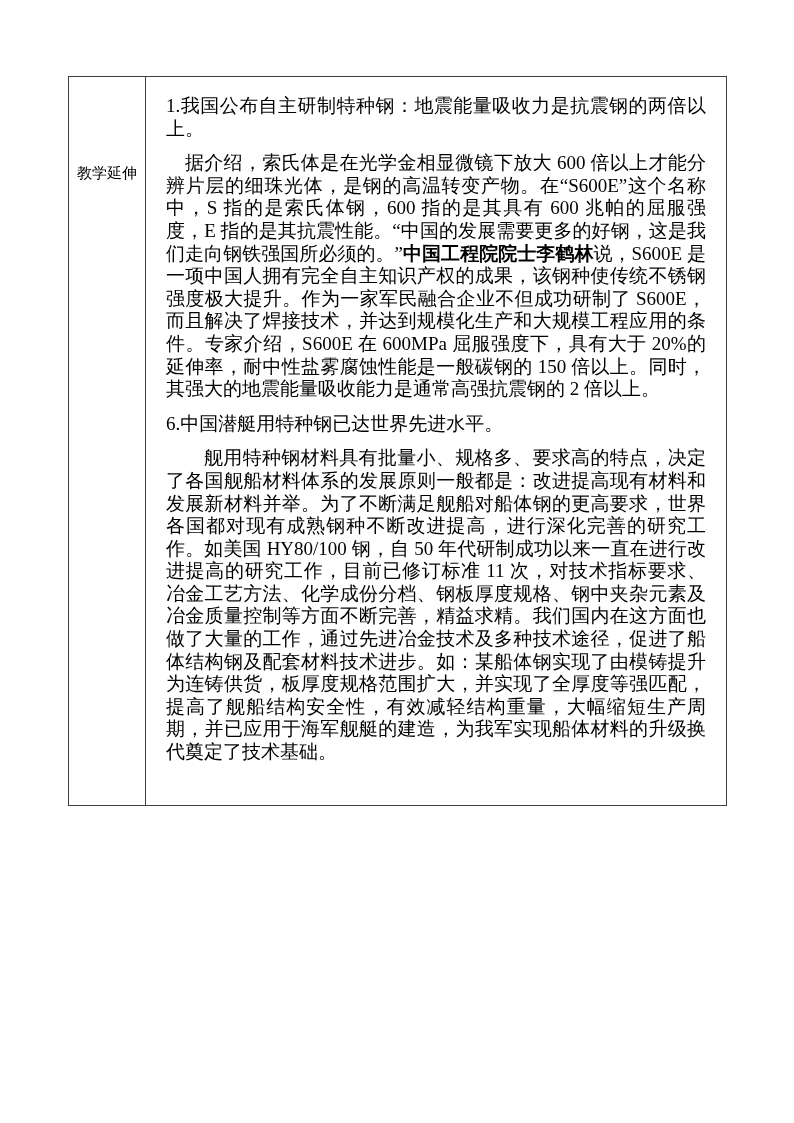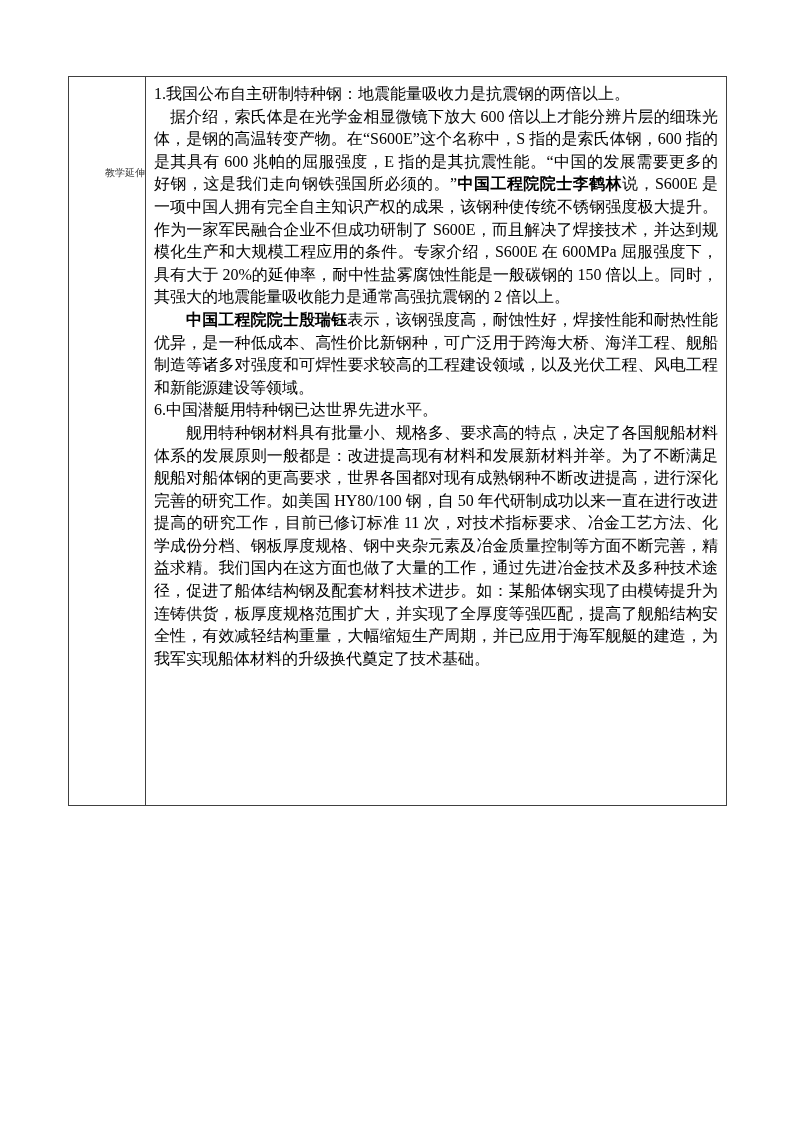--- a/index.html
+++ b/index.html
@@ -35,35 +35,34 @@
   }
   .label-cell {
     width: 77px;
     flex: 0 0 77px;
     border-right: 1px solid #404040;
     box-sizing: border-box;
     padding-top: 86px;
     text-align: center;
   }
   .row-label {
-    font-size: 10px;
+    font-size: 15px;
     line-height: 20px;
-    color: #404040;
+    color: #000000;
     white-space: nowrap;
-    text-align: right;
   }
   .content-cell {
     flex: 1 1 auto;
     box-sizing: border-box;
     padding: 6px 8px 8px 8px;
     overflow: hidden;
   }
   .para {
-    margin: 0;
-    font-size: 16px;
+    margin: 12px;
+    font-size: 19px;
     line-height: 22.6px;
     text-align: justify;
     text-justify: inter-character;
     word-break: break-all;
     color: #000000;
   }
   .para span { font-weight: inherit; }
   .para span.bold { font-weight: bold; }
 </style>
 </head>
@@ -71,19 +70,18 @@
 
 <div class="page">
   <div class="doc-table">
     <div class="label-cell">
       <div class="row-label">教学延伸</div>
     </div>
     <div class="content-cell">
       <div id="paragraph-container">
           <p class="para" style="text-indent: 0em;"><span class="">1.我国公布自主研制特种钢：地震能量吸收力是抗震钢的两倍以上。</span></p>
           <p class="para" style="text-indent: 1em;"><span class="">据介绍，索氏体是在光学金相显微镜下放大 600 倍以上才能分辨片层的细珠光体，是钢的高温转变产物。在“S600E”这个名称中，S 指的是索氏体钢，600 指的是其具有 600 兆帕的屈服强度，E 指的是其抗震性能。“中国的发展需要更多的好钢，这是我们走向钢铁强国所必须的。”</span><span class="bold">中国工程院院士李鹤林</span><span class="">说，S600E 是一项中国人拥有完全自主知识产权的成果，该钢种使传统不锈钢强度极大提升。作为一家军民融合企业不但成功研制了 S600E，而且解决了焊接技术，并达到规模化生产和大规模工程应用的条件。专家介绍，S600E 在 600MPa 屈服强度下，具有大于 20%的延伸率，耐中性盐雾腐蚀性能是一般碳钢的 150 倍以上。同时，其强大的地震能量吸收能力是通常高强抗震钢的 2 倍以上。</span></p>
-          <p class="para" style="text-indent: 2em;"><span class="bold">中国工程院院士殷瑞钰</span><span class="">表示，该钢强度高，耐蚀性好，焊接性能和耐热性能优异，是一种低成本、高性价比新钢种，可广泛用于跨海大桥、海洋工程、舰船制造等诸多对强度和可焊性要求较高的工程建设领域，以及光伏工程、风电工程和新能源建设等领域。</span></p>
           <p class="para" style="text-indent: 0em;"><span class="">6.中国潜艇用特种钢已达世界先进水平。</span></p>
           <p class="para" style="text-indent: 2em;"><span class="">舰用特种钢材料具有批量小、规格多、要求高的特点，决定了各国舰船材料体系的发展原则一般都是：改进提高现有材料和发展新材料并举。为了不断满足舰船对船体钢的更高要求，世界各国都对现有成熟钢种不断改进提高，进行深化完善的研究工作。如美国 HY80/100 钢，自 50 年代研制成功以来一直在进行改进提高的研究工作，目前已修订标准 11 次，对技术指标要求、冶金工艺方法、化学成份分档、钢板厚度规格、钢中夹杂元素及冶金质量控制等方面不断完善，精益求精。我们国内在这方面也做了大量的工作，通过先进冶金技术及多种技术途径，促进了船体结构钢及配套材料技术进步。如：某船体钢实现了由模铸提升为连铸供货，板厚度规格范围扩大，并实现了全厚度等强匹配，提高了舰船结构安全性，有效减轻结构重量，大幅缩短生产周期，并已应用于海军舰艇的建造，为我军实现船体材料的升级换代奠定了技术基础。</span></p>
         </div>
     </div>
   </div>
 </div>
 
 </body></html>

